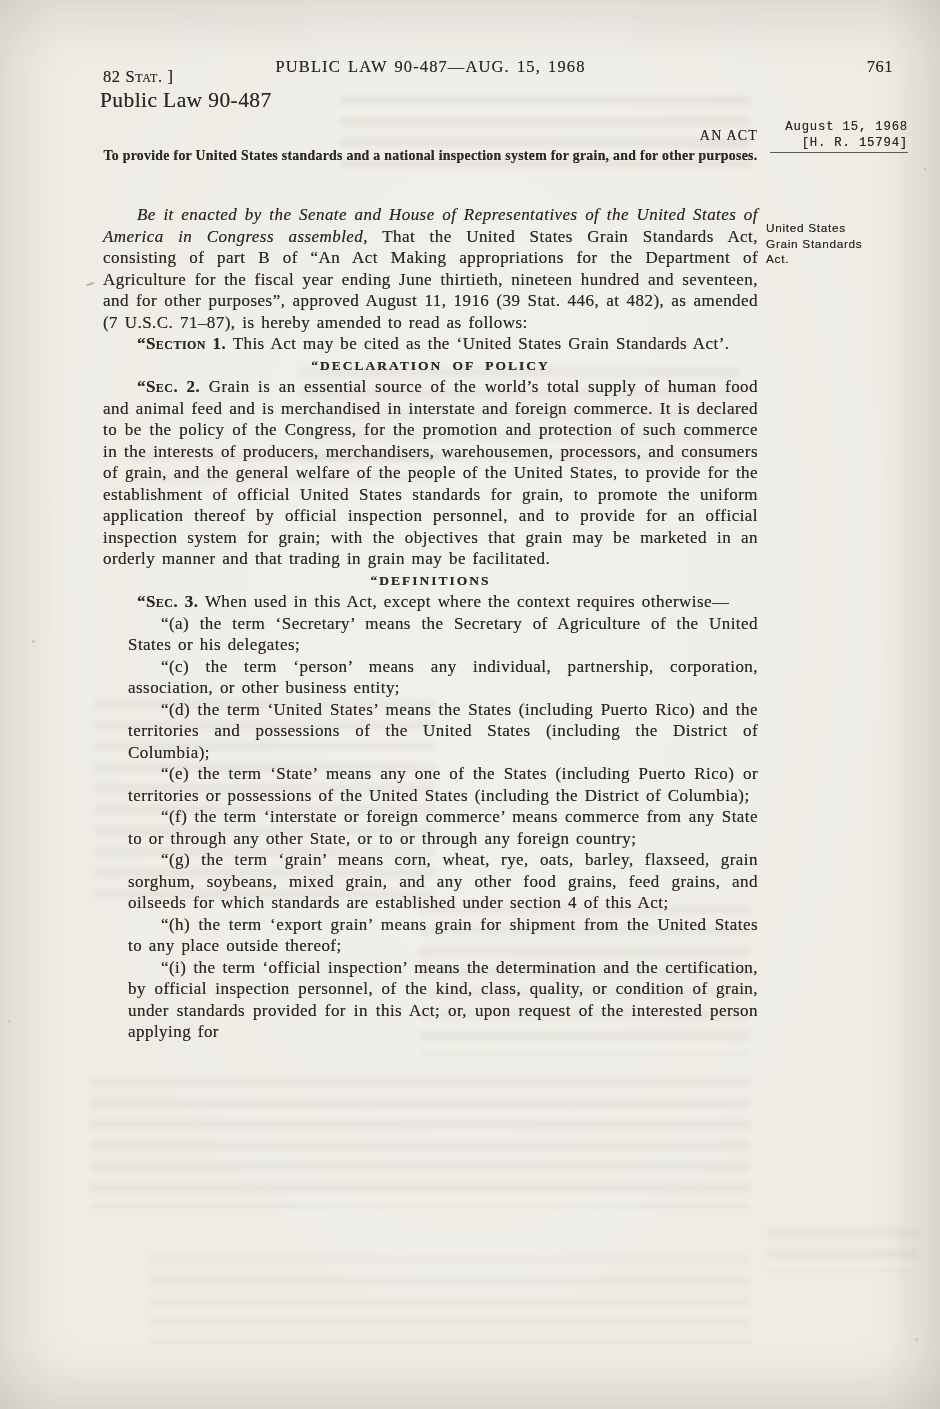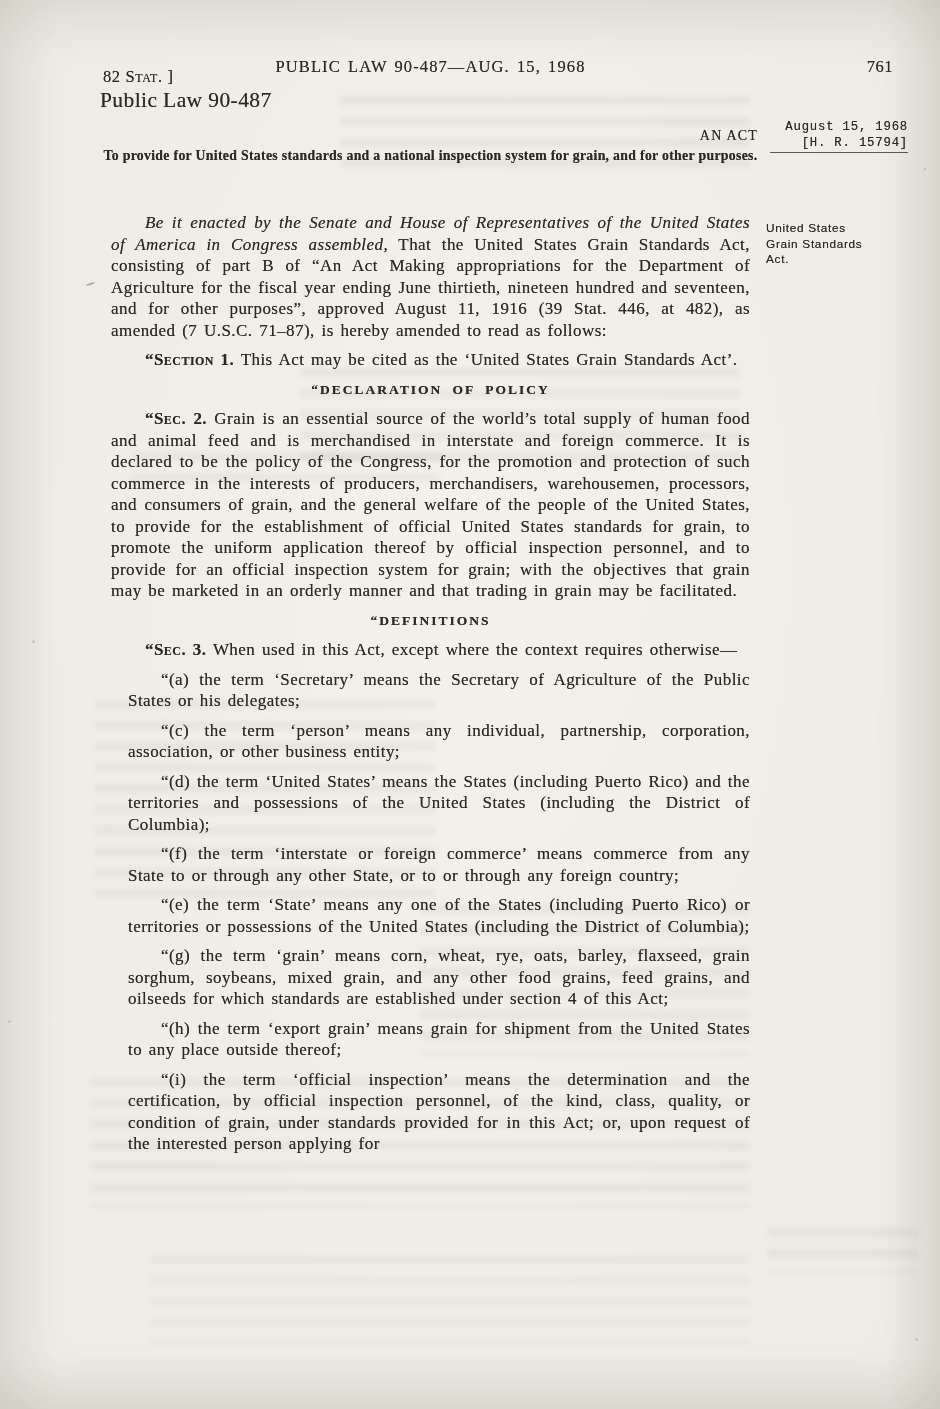--- a/index.html
+++ b/index.html
@@ -35,21 +35,21 @@
               font-size:12.3px; line-height:1.3; letter-spacing:.8px;
               padding-bottom:0; border-bottom:1.5px solid rgba(55,52,45,.8); z-index:2;}
   .side-note{ position:absolute; top:221px; left:766px; width:116px;
               font-family:"Liberation Sans","DejaVu Sans",sans-serif;
               font-size:11.8px; line-height:1.32; letter-spacing:.7px; z-index:2;}
 
   
   .body-col{ position:absolute; top:204px; left:103px; width:655px;
              font-size:17px; line-height:21.5px; text-align:justify;
              letter-spacing:.45px; word-spacing:2px; z-index:2;}
-  .body-col p{ margin:8px; }
+  .body-col p{ margin:0; }
   p.para{ text-indent:34px; }
   .ital{ font-style:italic; }
   .lead{ font-variant:small-caps;font-weight:bold; }
   .h-center{ text-align:center; text-indent:0; font-size:13.5px; font-weight:bold;
              letter-spacing:2px; word-spacing:5px; margin:16px 0 14px; }
   p.defitem{ margin-left:25px; text-indent:33px; }
 
   
   .ghost{ position:absolute; filter:blur(2px); z-index:1;
           background:repeating-linear-gradient(to bottom,
@@ -100,23 +100,23 @@
     <p class="para"><span class="lead">“Section 1.</span><span> This Act may be cited as the ‘United States Grain Standards Act’.</span></p>
 
     <p class="h-center">“DECLARATION OF POLICY</p>
 
     <p class="para"><span class="lead">“Sec. 2.</span><span> Grain is an essential source of the world’s total supply of human food and animal feed and is merchandised in interstate and foreign commerce. It is declared to be the policy of the Congress, for the promotion and protection of such commerce in the interests of producers, merchandisers, warehousemen, processors, and consumers of grain, and the general welfare of the people of the United States, to provide for the establishment of official United States standards for grain, to promote the uniform application thereof by official inspection personnel, and to provide for an official inspection system for grain; with the objectives that grain may be marketed in an orderly manner and that trading in grain may be facilitated.</span></p>
 
     <p class="h-center">“DEFINITIONS</p>
 
     <p class="para"><span class="lead">“Sec. 3.</span><span> When used in this Act, except where the context requires otherwise—</span></p>
 
-    <p class="defitem">“(a) the term ‘Secretary’ means the Secretary of Agriculture of the Public States or his delegates;</p>
+    <p class="defitem">“(a) the term ‘Secretary’ means the Secretary of Agriculture of the United States or his delegates;</p>
     <p class="defitem">“(c) the term ‘person’ means any individual, partnership, corporation, association, or other business entity;</p>
     <p class="defitem">“(d) the term ‘United States’ means the States (including Puerto Rico) and the territories and possessions of the United States (including the District of Columbia);</p>
+    <p class="defitem">“(e) the term ‘State’ means any one of the States (including Puerto Rico) or territories or possessions of the United States (including the District of Columbia);</p>
     <p class="defitem">“(f) the term ‘interstate or foreign commerce’ means commerce from any State to or through any other State, or to or through any foreign country;</p>
-    <p class="defitem">“(e) the term ‘State’ means any one of the States (including Puerto Rico) or territories or possessions of the United States (including the District of Columbia);</p>
     <p class="defitem">“(g) the term ‘grain’ means corn, wheat, rye, oats, barley, flaxseed, grain sorghum, soybeans, mixed grain, and any other food grains, feed grains, and oilseeds for which standards are established under section 4 of this Act;</p>
     <p class="defitem">“(h) the term ‘export grain’ means grain for shipment from the United States to any place outside thereof;</p>
     <p class="defitem">“(i) the term ‘official inspection’ means the determination and the certification, by official inspection personnel, of the kind, class, quality, or condition of grain, under standards provided for in this Act; or, upon request of the interested person applying for</p>
 
   </div>
 </div>
 
 </body></html>

